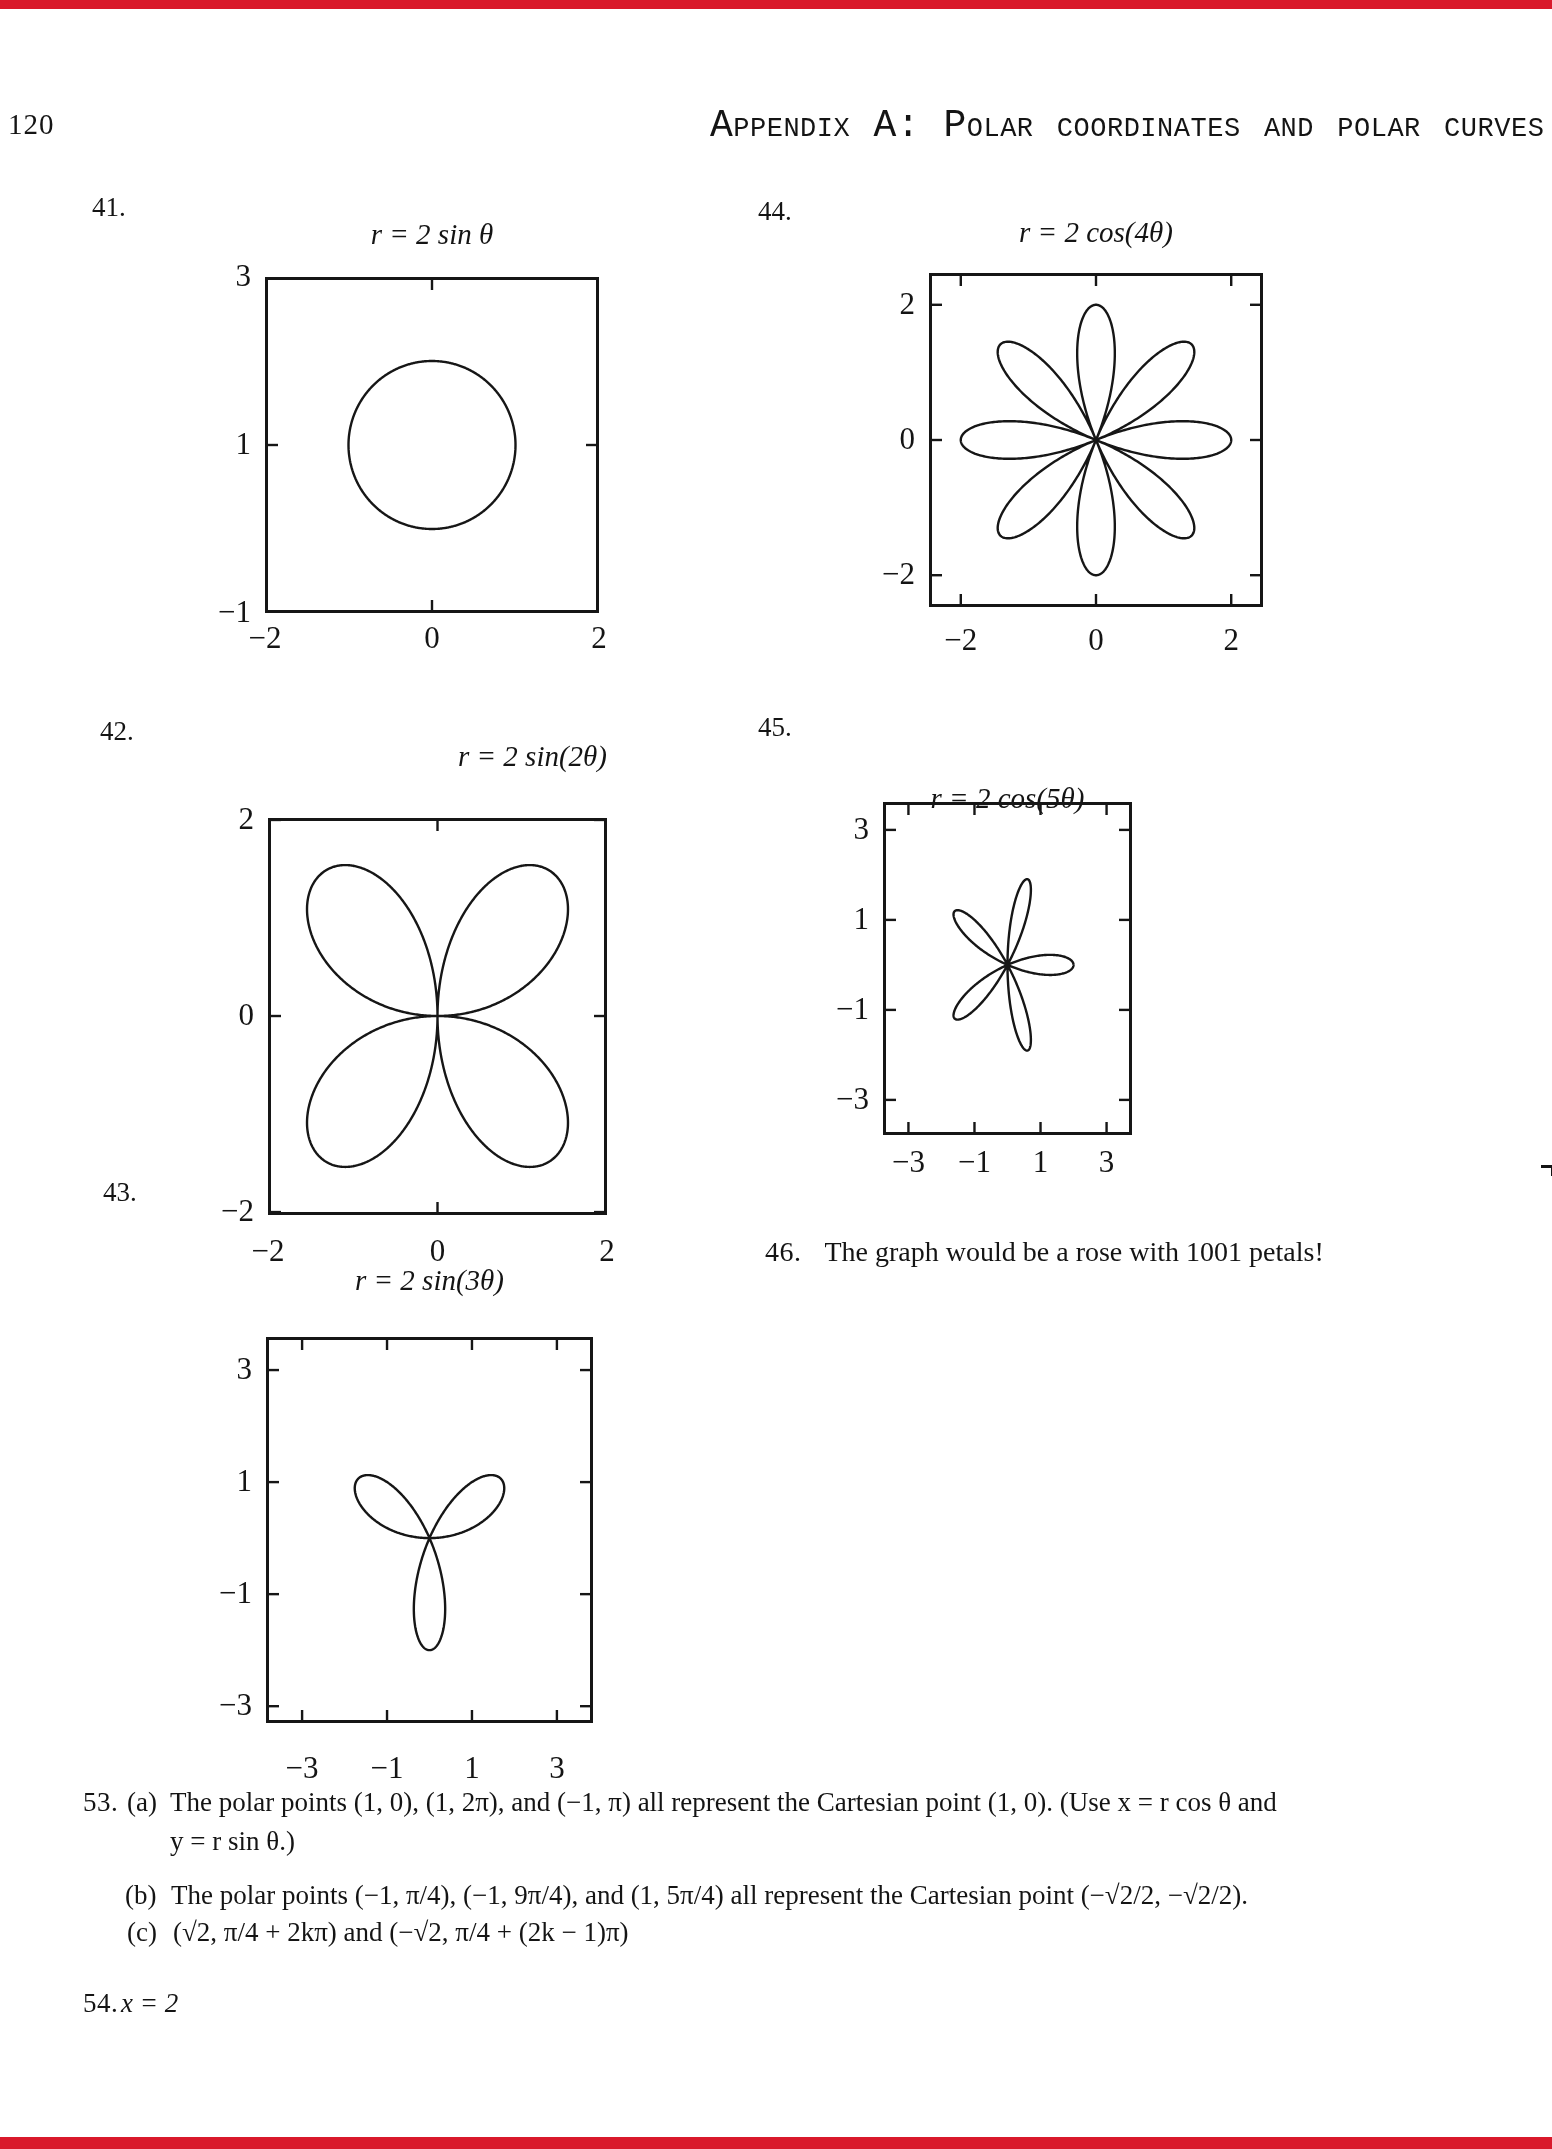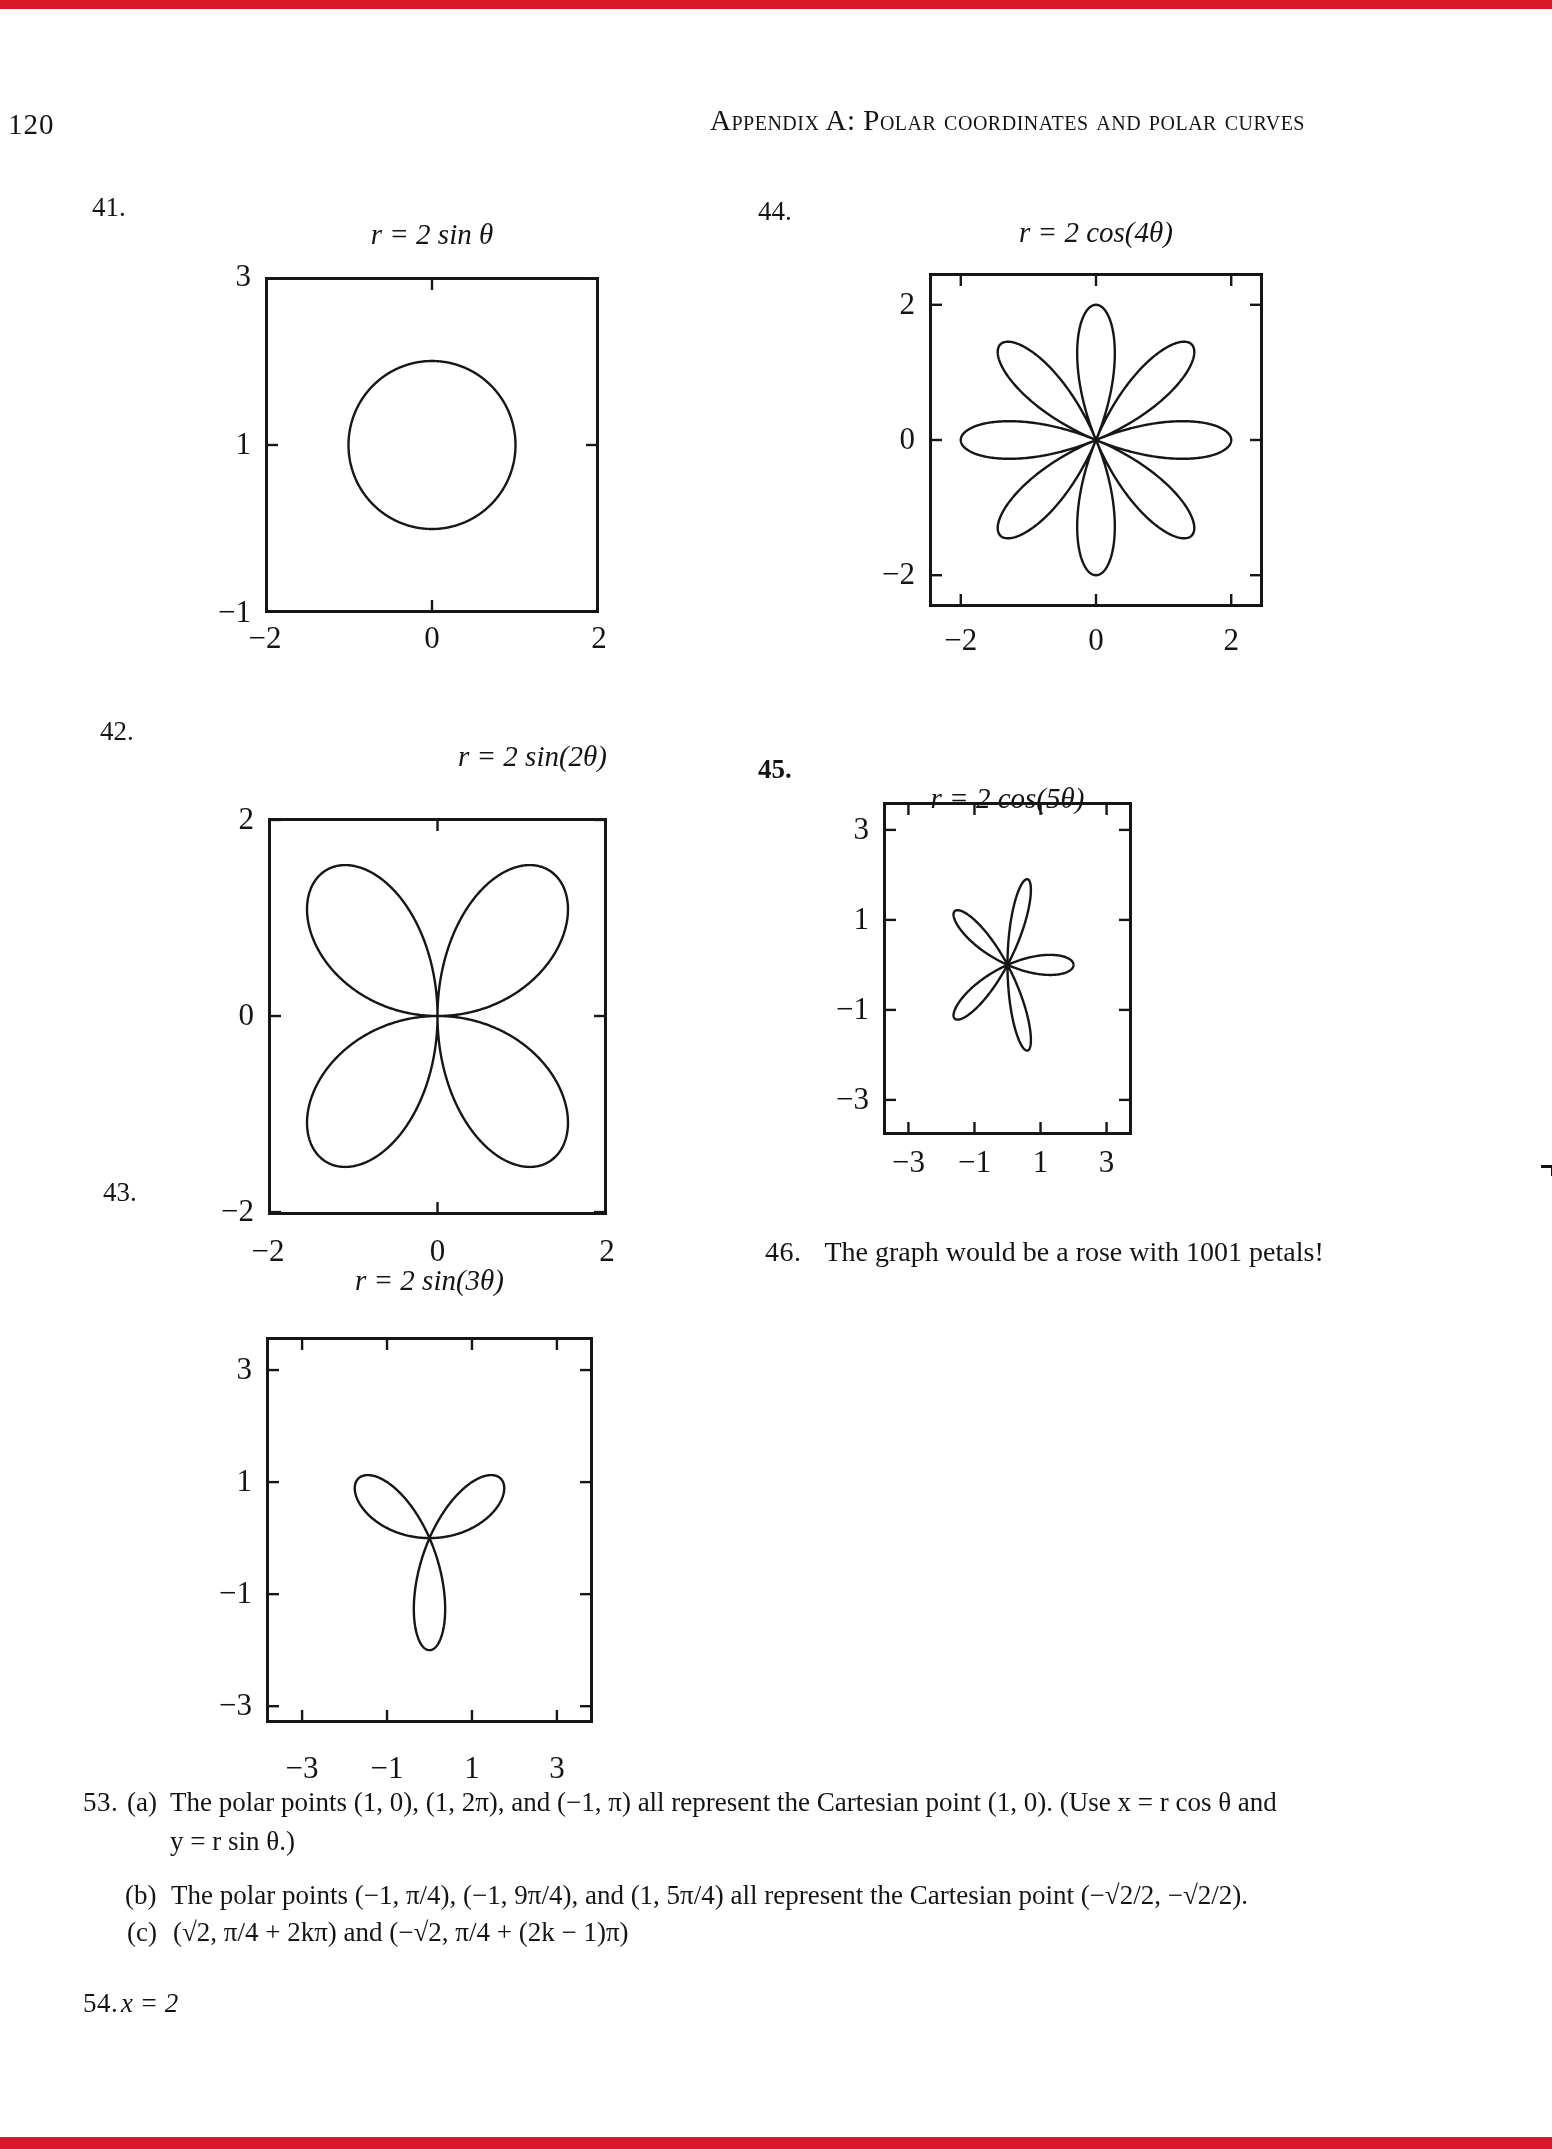--- a/index.html
+++ b/index.html
@@ -5,22 +5,22 @@
   html,body{margin:0;padding:0;}
   body{
     width:1552px;height:2149px;position:relative;background:#ffffff;
     font-family:"Liberation Serif", serif;color:#141414;overflow:hidden;
   }
   .edge-bar{position:absolute;left:0;width:1552px;background:#d9192b;}
   #edge-top{top:0;height:9px;}
   #edge-bottom{top:2137px;height:12px;}
   #page-number{position:absolute;left:8px;top:108px;font-size:29px;letter-spacing:1px;}
   #header-title{
-    position:absolute;left:710px;top:104px;font-size:29px;
-    font-variant:small-caps;letter-spacing:0.5px;white-space:nowrap;
+    position:absolute;left:710px;top:104px;font-size:38px;
+    font-variant:small-caps;letter-spacing:0.5px;white-space:nowrap;font-family:Liberation Mono, monospace;
   }
   .plot-number{position:absolute;font-size:27px;font-weight:500;}
   .plot-title{position:absolute;text-align:center;font-size:29px;font-style:italic;white-space:nowrap;font-family:Liberation Serif, serif;}
   .plot-box{position:absolute;}
   .tick-label{position:absolute;font-size:31px;font-weight:500;white-space:nowrap;}
   .tick-label.y{text-align:right;width:70px;}
   .tick-label.x{text-align:center;width:80px;}
   .solution{position:absolute;font-size:27px;white-space:nowrap;}
   .sol-num{letter-spacing:0.5px;}
   #corner-mark{
@@ -106,21 +106,21 @@
       <line x1="339" y1="2" x2="339" y2="13"></line>
       <line x1="339" y1="395" x2="339" y2="384"></line>
       <line x1="2" y1="394.05925925925925" x2="13" y2="394.05925925925925"></line>
       <line x1="337" y1="394.05925925925925" x2="326" y2="394.05925925925925"></line>
       <line x1="2" y1="198.00987654320988" x2="13" y2="198.00987654320988"></line>
       <line x1="337" y1="198.00987654320988" x2="326" y2="198.00987654320988"></line>
       <line x1="2" y1="1.9604938271604955" x2="13" y2="1.9604938271604955"></line>
       <line x1="337" y1="1.9604938271604955" x2="326" y2="1.9604938271604955"></line>
       <path d="M169.50 198.01L170.98 198.00L172.46 197.98L173.94 197.94L175.41 197.89L176.89 197.82L178.37 197.74L179.84 197.64L181.32 197.53L182.79 197.41L184.26 197.26L185.73 197.11L187.19 196.94L188.66 196.75L190.12 196.55L191.58 196.34L193.03 196.11L194.48 195.86L195.93 195.60L197.38 195.33L198.82 195.04L200.26 194.74L201.69 194.42L203.12 194.09L204.55 193.75L205.97 193.39L207.38 193.02L208.79 192.63L210.20 192.23L211.60 191.82L212.99 191.39L214.38 190.94L215.77 190.49L217.14 190.02L218.51 189.54L219.88 189.04L221.23 188.53L222.58 188.01L223.93 187.48L225.26 186.93L226.59 186.37L227.91 185.79L229.23 185.21L230.53 184.61L231.83 184.00L233.12 183.37L234.40 182.74L235.67 182.09L236.94 181.43L238.19 180.76L239.44 180.08L240.67 179.38L241.90 178.68L243.12 177.96L244.33 177.23L245.52 176.49L246.71 175.74L247.89 174.98L249.06 174.21L250.22 173.43L251.36 172.64L252.50 171.84L253.62 171.03L254.74 170.20L255.84 169.37L256.93 168.53L258.01 167.68L259.08 166.83L260.14 165.96L261.19 165.08L262.22 164.20L263.24 163.30L264.25 162.40L265.25 161.49L266.24 160.57L267.21 159.65L268.17 158.71L269.12 157.77L270.05 156.83L270.97 155.87L271.88 154.91L272.78 153.94L273.66 152.97L274.53 151.99L275.38 151.00L276.23 150.01L277.06 149.01L277.87 148.00L278.67 146.99L279.46 145.98L280.23 144.96L280.99 143.94L281.74 142.91L282.47 141.87L283.18 140.84L283.89 139.80L284.57 138.75L285.25 137.70L285.91 136.65L286.55 135.60L287.18 134.54L287.79 133.48L288.39 132.42L288.98 131.35L289.55 130.29L290.11 129.22L290.65 128.15L291.17 127.08L291.68 126.00L292.18 124.93L292.66 123.86L293.12 122.78L293.57 121.71L294.01 120.63L294.43 119.56L294.83 118.48L295.22 117.41L295.60 116.33L295.95 115.26L296.30 114.19L296.63 113.12L296.94 112.05L297.23 110.98L297.52 109.92L297.78 108.86L298.03 107.80L298.27 106.74L298.49 105.68L298.70 104.63L298.89 103.59L299.06 102.54L299.22 101.50L299.36 100.47L299.49 99.43L299.61 98.40L299.71 97.38L299.79 96.36L299.86 95.35L299.91 94.34L299.95 93.34L299.97 92.34L299.98 91.35L299.97 90.37L299.95 89.39L299.92 88.41L299.87 87.45L299.80 86.49L299.72 85.54L299.62 84.59L299.52 83.66L299.39 82.73L299.25 81.81L299.10 80.90L298.93 79.99L298.75 79.09L298.56 78.21L298.35 77.33L298.12 76.46L297.89 75.60L297.64 74.75L297.37 73.91L297.09 73.07L296.80 72.25L296.50 71.44L296.18 70.64L295.85 69.85L295.50 69.07L295.14 68.30L294.77 67.55L294.39 66.80L293.99 66.06L293.58 65.34L293.16 64.63L292.73 63.93L292.28 63.24L291.82 62.57L291.35 61.91L290.87 61.26L290.38 60.62L289.87 59.99L289.35 59.38L288.83 58.78L288.29 58.20L287.73 57.63L287.17 57.07L286.60 56.53L286.02 56.00L285.42 55.48L284.82 54.98L284.20 54.49L283.58 54.02L282.94 53.56L282.30 53.11L281.64 52.69L280.98 52.27L280.30 51.87L279.62 51.49L278.93 51.12L278.23 50.77L277.52 50.43L276.80 50.11L276.07 49.80L275.33 49.51L274.59 49.24L273.84 48.98L273.08 48.74L272.31 48.51L271.54 48.30L270.75 48.11L269.97 47.93L269.17 47.77L268.37 47.63L267.56 47.50L266.74 47.39L265.92 47.30L265.09 47.22L264.25 47.17L263.41 47.12L262.57 47.10L261.71 47.09L260.86 47.10L260.00 47.13L259.13 47.17L258.26 47.23L257.38 47.31L256.50 47.41L255.62 47.52L254.73 47.65L253.84 47.80L252.94 47.97L252.04 48.16L251.14 48.36L250.23 48.58L249.32 48.81L248.41 49.07L247.50 49.34L246.58 49.63L245.66 49.94L244.74 50.27L243.82 50.61L242.90 50.97L241.97 51.35L241.04 51.75L240.12 52.16L239.19 52.60L238.26 53.05L237.33 53.51L236.40 54.00L235.47 54.50L234.54 55.02L233.61 55.56L232.68 56.12L231.75 56.69L230.83 57.28L229.90 57.89L228.98 58.51L228.05 59.16L227.13 59.82L226.21 60.49L225.29 61.19L224.37 61.90L223.46 62.63L222.55 63.37L221.64 64.13L220.73 64.91L219.83 65.71L218.93 66.52L218.03 67.35L217.14 68.19L216.25 69.06L215.37 69.93L214.49 70.83L213.61 71.74L212.74 72.67L211.87 73.61L211.00 74.57L210.15 75.54L209.29 76.53L208.44 77.54L207.60 78.56L206.76 79.59L205.93 80.64L205.11 81.71L204.29 82.79L203.47 83.89L202.67 85.00L201.87 86.12L201.07 87.26L200.29 88.41L199.51 89.58L198.73 90.77L197.97 91.96L197.21 93.17L196.46 94.39L195.72 95.63L194.98 96.88L194.26 98.14L193.54 99.42L192.83 100.71L192.13 102.01L191.43 103.33L190.75 104.65L190.08 105.99L189.41 107.34L188.75 108.70L188.10 110.08L187.46 111.46L186.83 112.86L186.21 114.27L185.60 115.69L185.00 117.12L184.41 118.56L183.83 120.01L183.26 121.47L182.70 122.95L182.15 124.43L181.62 125.92L181.09 127.42L180.57 128.93L180.06 130.45L179.57 131.98L179.08 133.51L178.61 135.06L178.15 136.61L177.69 138.17L177.25 139.74L176.82 141.32L176.41 142.91L176.00 144.50L175.61 146.10L175.23 147.70L174.86 149.32L174.50 150.93L174.15 152.56L173.82 154.19L173.49 155.83L173.18 157.47L172.89 159.12L172.60 160.77L172.33 162.43L172.07 164.10L171.82 165.76L171.58 167.44L171.36 169.11L171.15 170.79L170.95 172.48L170.76 174.16L170.59 175.85L170.43 177.55L170.28 179.24L170.14 180.94L170.02 182.64L169.91 184.34L169.82 186.05L169.73 187.75L169.66 189.46L169.60 191.17L169.56 192.88L169.53 194.59L169.51 196.30L169.50 198.01L169.51 199.72L169.53 201.43L169.56 203.14L169.60 204.85L169.66 206.56L169.73 208.27L169.82 209.97L169.91 211.68L170.02 213.38L170.14 215.08L170.28 216.78L170.43 218.47L170.59 220.17L170.76 221.86L170.95 223.54L171.15 225.23L171.36 226.91L171.58 228.58L171.82 230.26L172.07 231.92L172.33 233.59L172.60 235.25L172.89 236.90L173.18 238.55L173.49 240.19L173.82 241.83L174.15 243.46L174.50 245.08L174.86 246.70L175.23 248.32L175.61 249.92L176.00 251.52L176.41 253.11L176.82 254.70L177.25 256.28L177.69 257.85L178.15 259.41L178.61 260.96L179.08 262.51L179.57 264.04L180.06 265.57L180.57 267.09L181.09 268.60L181.62 270.10L182.15 271.59L182.70 273.07L183.26 274.55L183.83 276.01L184.41 277.46L185.00 278.90L185.60 280.33L186.21 281.75L186.83 283.16L187.46 284.56L188.10 285.94L188.75 287.32L189.41 288.68L190.08 290.03L190.75 291.37L191.43 292.69L192.13 294.01L192.83 295.31L193.54 296.60L194.26 297.88L194.98 299.14L195.72 300.39L196.46 301.63L197.21 302.85L197.97 304.06L198.73 305.25L199.51 306.44L200.29 307.60L201.07 308.76L201.87 309.90L202.67 311.02L203.47 312.13L204.29 313.23L205.11 314.31L205.93 315.38L206.76 316.43L207.60 317.46L208.44 318.48L209.29 319.49L210.15 320.48L211.00 321.45L211.87 322.41L212.74 323.35L213.61 324.28L214.49 325.19L215.37 326.09L216.25 326.96L217.14 327.83L218.03 328.67L218.93 329.50L219.83 330.31L220.73 331.11L221.64 331.89L222.55 332.65L223.46 333.39L224.37 334.12L225.29 334.83L226.21 335.53L227.13 336.20L228.05 336.86L228.98 337.51L229.90 338.13L230.83 338.74L231.75 339.33L232.68 339.90L233.61 340.46L234.54 341.00L235.47 341.52L236.40 342.02L237.33 342.51L238.26 342.97L239.19 343.42L240.12 343.86L241.04 344.27L241.97 344.67L242.90 345.05L243.82 345.41L244.74 345.75L245.66 346.08L246.58 346.39L247.50 346.68L248.41 346.95L249.32 347.21L250.23 347.44L251.14 347.66L252.04 347.86L252.94 348.05L253.84 348.22L254.73 348.36L255.62 348.50L256.50 348.61L257.38 348.71L258.26 348.79L259.13 348.85L260.00 348.89L260.86 348.92L261.71 348.93L262.57 348.92L263.41 348.90L264.25 348.85L265.09 348.80L265.92 348.72L266.74 348.63L267.56 348.52L268.37 348.39L269.17 348.25L269.97 348.09L270.75 347.91L271.54 347.72L272.31 347.51L273.08 347.28L273.84 347.04L274.59 346.78L275.33 346.51L276.07 346.22L276.80 345.91L277.52 345.59L278.23 345.25L278.93 344.90L279.62 344.53L280.30 344.15L280.98 343.75L281.64 343.33L282.30 342.90L282.94 342.46L283.58 342.00L284.20 341.53L284.82 341.04L285.42 340.54L286.02 340.02L286.60 339.49L287.17 338.95L287.73 338.39L288.29 337.82L288.83 337.24L289.35 336.64L289.87 336.03L290.38 335.40L290.87 334.76L291.35 334.11L291.82 333.45L292.28 332.78L292.73 332.09L293.16 331.39L293.58 330.68L293.99 329.95L294.39 329.22L294.77 328.47L295.14 327.72L295.50 326.95L295.85 326.17L296.18 325.38L296.50 324.58L296.80 323.77L297.09 322.94L297.37 322.11L297.64 321.27L297.89 320.42L298.12 319.56L298.35 318.69L298.56 317.81L298.75 316.93L298.93 316.03L299.10 315.12L299.25 314.21L299.39 313.29L299.52 312.36L299.62 311.42L299.72 310.48L299.80 309.53L299.87 308.57L299.92 307.60L299.95 306.63L299.97 305.65L299.98 304.67L299.97 303.68L299.95 302.68L299.91 301.68L299.86 300.67L299.79 299.66L299.71 298.64L299.61 297.61L299.49 296.59L299.36 295.55L299.22 294.52L299.06 293.48L298.89 292.43L298.70 291.39L298.49 290.33L298.27 289.28L298.03 288.22L297.78 287.16L297.52 286.10L297.23 285.04L296.94 283.97L296.63 282.90L296.30 281.83L295.95 280.76L295.60 279.69L295.22 278.61L294.83 277.54L294.43 276.46L294.01 275.39L293.57 274.31L293.12 273.24L292.66 272.16L292.18 271.09L291.68 270.02L291.17 268.94L290.65 267.87L290.11 266.80L289.55 265.73L288.98 264.67L288.39 263.60L287.79 262.54L287.18 261.48L286.55 260.42L285.91 259.37L285.25 258.32L284.57 257.27L283.89 256.22L283.18 255.18L282.47 254.15L281.74 253.11L280.99 252.08L280.23 251.06L279.46 250.04L278.67 249.03L277.87 248.02L277.06 247.01L276.23 246.01L275.38 245.02L274.53 244.03L273.66 243.05L272.78 242.08L271.88 241.11L270.97 240.15L270.05 239.19L269.12 238.25L268.17 237.31L267.21 236.37L266.24 235.45L265.25 234.53L264.25 233.62L263.24 232.72L262.22 231.82L261.19 230.94L260.14 230.06L259.08 229.19L258.01 228.34L256.93 227.49L255.84 226.65L254.74 225.82L253.62 224.99L252.50 224.18L251.36 223.38L250.22 222.59L249.06 221.81L247.89 221.04L246.71 220.28L245.52 219.53L244.33 218.79L243.12 218.06L241.90 217.34L240.67 216.64L239.44 215.94L238.19 215.26L236.94 214.59L235.67 213.93L234.40 213.28L233.12 212.65L231.83 212.02L230.53 211.41L229.23 210.81L227.91 210.23L226.59 209.65L225.26 209.09L223.93 208.54L222.58 208.01L221.23 207.49L219.88 206.98L218.51 206.48L217.14 206.00L215.77 205.53L214.38 205.07L212.99 204.63L211.60 204.20L210.20 203.79L208.79 203.39L207.38 203.00L205.97 202.63L204.55 202.27L203.12 201.93L201.69 201.60L200.26 201.28L198.82 200.98L197.38 200.69L195.93 200.42L194.48 200.16L193.03 199.91L191.58 199.68L190.12 199.47L188.66 199.27L187.19 199.08L185.73 198.91L184.26 198.76L182.79 198.61L181.32 198.49L179.84 198.38L178.37 198.28L176.89 198.20L175.41 198.13L173.94 198.08L172.46 198.04L170.98 198.02L169.50 198.01L168.02 198.02L166.54 198.04L165.06 198.08L163.59 198.13L162.11 198.20L160.63 198.28L159.16 198.38L157.68 198.49L156.21 198.61L154.74 198.76L153.27 198.91L151.81 199.08L150.34 199.27L148.88 199.47L147.42 199.68L145.97 199.91L144.52 200.16L143.07 200.42L141.62 200.69L140.18 200.98L138.74 201.28L137.31 201.60L135.88 201.93L134.45 202.27L133.03 202.63L131.62 203.00L130.21 203.39L128.80 203.79L127.40 204.20L126.01 204.63L124.62 205.07L123.23 205.53L121.86 206.00L120.49 206.48L119.12 206.98L117.77 207.49L116.42 208.01L115.07 208.54L113.74 209.09L112.41 209.65L111.09 210.23L109.77 210.81L108.47 211.41L107.17 212.02L105.88 212.65L104.60 213.28L103.33 213.93L102.06 214.59L100.81 215.26L99.56 215.94L98.33 216.64L97.10 217.34L95.88 218.06L94.67 218.79L93.48 219.53L92.29 220.28L91.11 221.04L89.94 221.81L88.78 222.59L87.64 223.38L86.50 224.18L85.38 224.99L84.26 225.82L83.16 226.65L82.07 227.49L80.99 228.34L79.92 229.19L78.86 230.06L77.81 230.94L76.78 231.82L75.76 232.72L74.75 233.62L73.75 234.53L72.76 235.45L71.79 236.37L70.83 237.31L69.88 238.25L68.95 239.19L68.03 240.15L67.12 241.11L66.22 242.08L65.34 243.05L64.47 244.03L63.62 245.02L62.77 246.01L61.94 247.01L61.13 248.02L60.33 249.03L59.54 250.04L58.77 251.06L58.01 252.08L57.26 253.11L56.53 254.15L55.82 255.18L55.11 256.22L54.43 257.27L53.75 258.32L53.09 259.37L52.45 260.42L51.82 261.48L51.21 262.54L50.61 263.60L50.02 264.67L49.45 265.73L48.89 266.80L48.35 267.87L47.83 268.94L47.32 270.02L46.82 271.09L46.34 272.16L45.88 273.24L45.43 274.31L44.99 275.39L44.57 276.46L44.17 277.54L43.78 278.61L43.40 279.69L43.05 280.76L42.70 281.83L42.37 282.90L42.06 283.97L41.77 285.04L41.48 286.10L41.22 287.16L40.97 288.22L40.73 289.28L40.51 290.33L40.30 291.39L40.11 292.43L39.94 293.48L39.78 294.52L39.64 295.55L39.51 296.59L39.39 297.61L39.29 298.64L39.21 299.66L39.14 300.67L39.09 301.68L39.05 302.68L39.03 303.68L39.02 304.67L39.03 305.65L39.05 306.63L39.08 307.60L39.13 308.57L39.20 309.53L39.28 310.48L39.38 311.42L39.48 312.36L39.61 313.29L39.75 314.21L39.90 315.12L40.07 316.03L40.25 316.93L40.44 317.81L40.65 318.69L40.88 319.56L41.11 320.42L41.36 321.27L41.63 322.11L41.91 322.94L42.20 323.77L42.50 324.58L42.82 325.38L43.15 326.17L43.50 326.95L43.86 327.72L44.23 328.47L44.61 329.22L45.01 329.95L45.42 330.68L45.84 331.39L46.27 332.09L46.72 332.78L47.18 333.45L47.65 334.11L48.13 334.76L48.62 335.40L49.13 336.03L49.65 336.64L50.17 337.24L50.71 337.82L51.27 338.39L51.83 338.95L52.40 339.49L52.98 340.02L53.58 340.54L54.18 341.04L54.80 341.53L55.42 342.00L56.06 342.46L56.70 342.90L57.36 343.33L58.02 343.75L58.70 344.15L59.38 344.53L60.07 344.90L60.77 345.25L61.48 345.59L62.20 345.91L62.93 346.22L63.67 346.51L64.41 346.78L65.16 347.04L65.92 347.28L66.69 347.51L67.46 347.72L68.25 347.91L69.03 348.09L69.83 348.25L70.63 348.39L71.44 348.52L72.26 348.63L73.08 348.72L73.91 348.80L74.75 348.85L75.59 348.90L76.43 348.92L77.29 348.93L78.14 348.92L79.00 348.89L79.87 348.85L80.74 348.79L81.62 348.71L82.50 348.61L83.38 348.50L84.27 348.36L85.16 348.22L86.06 348.05L86.96 347.86L87.86 347.66L88.77 347.44L89.68 347.21L90.59 346.95L91.50 346.68L92.42 346.39L93.34 346.08L94.26 345.75L95.18 345.41L96.10 345.05L97.03 344.67L97.96 344.27L98.88 343.86L99.81 343.42L100.74 342.97L101.67 342.51L102.60 342.02L103.53 341.52L104.46 341.00L105.39 340.46L106.32 339.90L107.25 339.33L108.17 338.74L109.10 338.13L110.02 337.51L110.95 336.86L111.87 336.20L112.79 335.53L113.71 334.83L114.63 334.12L115.54 333.39L116.45 332.65L117.36 331.89L118.27 331.11L119.17 330.31L120.07 329.50L120.97 328.67L121.86 327.83L122.75 326.96L123.63 326.09L124.51 325.19L125.39 324.28L126.26 323.35L127.13 322.41L128.00 321.45L128.85 320.48L129.71 319.49L130.56 318.48L131.40 317.46L132.24 316.43L133.07 315.38L133.89 314.31L134.71 313.23L135.53 312.13L136.33 311.02L137.13 309.90L137.93 308.76L138.71 307.60L139.49 306.44L140.27 305.25L141.03 304.06L141.79 302.85L142.54 301.63L143.28 300.39L144.02 299.14L144.74 297.88L145.46 296.60L146.17 295.31L146.87 294.01L147.57 292.69L148.25 291.37L148.92 290.03L149.59 288.68L150.25 287.32L150.90 285.94L151.54 284.56L152.17 283.16L152.79 281.75L153.40 280.33L154.00 278.90L154.59 277.46L155.17 276.01L155.74 274.55L156.30 273.07L156.85 271.59L157.38 270.10L157.91 268.60L158.43 267.09L158.94 265.57L159.43 264.04L159.92 262.51L160.39 260.96L160.85 259.41L161.31 257.85L161.75 256.28L162.18 254.70L162.59 253.11L163.00 251.52L163.39 249.92L163.77 248.32L164.14 246.70L164.50 245.08L164.85 243.46L165.18 241.83L165.51 240.19L165.82 238.55L166.11 236.90L166.40 235.25L166.67 233.59L166.93 231.92L167.18 230.26L167.42 228.58L167.64 226.91L167.85 225.23L168.05 223.54L168.24 221.86L168.41 220.17L168.57 218.47L168.72 216.78L168.86 215.08L168.98 213.38L169.09 211.68L169.18 209.97L169.27 208.27L169.34 206.56L169.40 204.85L169.44 203.14L169.47 201.43L169.49 199.72L169.50 198.01L169.49 196.30L169.47 194.59L169.44 192.88L169.40 191.17L169.34 189.46L169.27 187.75L169.18 186.05L169.09 184.34L168.98 182.64L168.86 180.94L168.72 179.24L168.57 177.55L168.41 175.85L168.24 174.16L168.05 172.48L167.85 170.79L167.64 169.11L167.42 167.44L167.18 165.76L166.93 164.10L166.67 162.43L166.40 160.77L166.11 159.12L165.82 157.47L165.51 155.83L165.18 154.19L164.85 152.56L164.50 150.93L164.14 149.32L163.77 147.70L163.39 146.10L163.00 144.50L162.59 142.91L162.18 141.32L161.75 139.74L161.31 138.17L160.85 136.61L160.39 135.06L159.92 133.51L159.43 131.98L158.94 130.45L158.43 128.93L157.91 127.42L157.38 125.92L156.85 124.43L156.30 122.95L155.74 121.47L155.17 120.01L154.59 118.56L154.00 117.12L153.40 115.69L152.79 114.27L152.17 112.86L151.54 111.46L150.90 110.08L150.25 108.70L149.59 107.34L148.92 105.99L148.25 104.65L147.57 103.33L146.87 102.01L146.17 100.71L145.46 99.42L144.74 98.14L144.02 96.88L143.28 95.63L142.54 94.39L141.79 93.17L141.03 91.96L140.27 90.77L139.49 89.58L138.71 88.41L137.93 87.26L137.13 86.12L136.33 85.00L135.53 83.89L134.71 82.79L133.89 81.71L133.07 80.64L132.24 79.59L131.40 78.56L130.56 77.54L129.71 76.53L128.85 75.54L128.00 74.57L127.13 73.61L126.26 72.67L125.39 71.74L124.51 70.83L123.63 69.93L122.75 69.06L121.86 68.19L120.97 67.35L120.07 66.52L119.17 65.71L118.27 64.91L117.36 64.13L116.45 63.37L115.54 62.63L114.63 61.90L113.71 61.19L112.79 60.49L111.87 59.82L110.95 59.16L110.02 58.51L109.10 57.89L108.17 57.28L107.25 56.69L106.32 56.12L105.39 55.56L104.46 55.02L103.53 54.50L102.60 54.00L101.67 53.51L100.74 53.05L99.81 52.60L98.88 52.16L97.96 51.75L97.03 51.35L96.10 50.97L95.18 50.61L94.26 50.27L93.34 49.94L92.42 49.63L91.50 49.34L90.59 49.07L89.68 48.81L88.77 48.58L87.86 48.36L86.96 48.16L86.06 47.97L85.16 47.80L84.27 47.65L83.38 47.52L82.50 47.41L81.62 47.31L80.74 47.23L79.87 47.17L79.00 47.13L78.14 47.10L77.29 47.09L76.43 47.10L75.59 47.12L74.75 47.17L73.91 47.22L73.08 47.30L72.26 47.39L71.44 47.50L70.63 47.63L69.83 47.77L69.03 47.93L68.25 48.11L67.46 48.30L66.69 48.51L65.92 48.74L65.16 48.98L64.41 49.24L63.67 49.51L62.93 49.80L62.20 50.11L61.48 50.43L60.77 50.77L60.07 51.12L59.38 51.49L58.70 51.87L58.02 52.27L57.36 52.69L56.70 53.11L56.06 53.56L55.42 54.02L54.80 54.49L54.18 54.98L53.58 55.48L52.98 56.00L52.40 56.53L51.83 57.07L51.27 57.63L50.71 58.20L50.17 58.78L49.65 59.38L49.13 59.99L48.62 60.62L48.13 61.26L47.65 61.91L47.18 62.57L46.72 63.24L46.27 63.93L45.84 64.63L45.42 65.34L45.01 66.06L44.61 66.80L44.23 67.55L43.86 68.30L43.50 69.07L43.15 69.85L42.82 70.64L42.50 71.44L42.20 72.25L41.91 73.07L41.63 73.91L41.36 74.75L41.11 75.60L40.88 76.46L40.65 77.33L40.44 78.21L40.25 79.09L40.07 79.99L39.90 80.90L39.75 81.81L39.61 82.73L39.48 83.66L39.38 84.59L39.28 85.54L39.20 86.49L39.13 87.45L39.08 88.41L39.05 89.39L39.03 90.37L39.02 91.35L39.03 92.34L39.05 93.34L39.09 94.34L39.14 95.35L39.21 96.36L39.29 97.38L39.39 98.40L39.51 99.43L39.64 100.47L39.78 101.50L39.94 102.54L40.11 103.59L40.30 104.63L40.51 105.68L40.73 106.74L40.97 107.80L41.22 108.86L41.48 109.92L41.77 110.98L42.06 112.05L42.37 113.12L42.70 114.19L43.05 115.26L43.40 116.33L43.78 117.41L44.17 118.48L44.57 119.56L44.99 120.63L45.43 121.71L45.88 122.78L46.34 123.86L46.82 124.93L47.32 126.00L47.83 127.08L48.35 128.15L48.89 129.22L49.45 130.29L50.02 131.35L50.61 132.42L51.21 133.48L51.82 134.54L52.45 135.60L53.09 136.65L53.75 137.70L54.43 138.75L55.11 139.80L55.82 140.84L56.53 141.87L57.26 142.91L58.01 143.94L58.77 144.96L59.54 145.98L60.33 146.99L61.13 148.00L61.94 149.01L62.77 150.01L63.62 151.00L64.47 151.99L65.34 152.97L66.22 153.94L67.12 154.91L68.03 155.87L68.95 156.83L69.88 157.77L70.83 158.71L71.79 159.65L72.76 160.57L73.75 161.49L74.75 162.40L75.76 163.30L76.78 164.20L77.81 165.08L78.86 165.96L79.92 166.83L80.99 167.68L82.07 168.53L83.16 169.37L84.26 170.20L85.38 171.03L86.50 171.84L87.64 172.64L88.78 173.43L89.94 174.21L91.11 174.98L92.29 175.74L93.48 176.49L94.67 177.23L95.88 177.96L97.10 178.68L98.33 179.38L99.56 180.08L100.81 180.76L102.06 181.43L103.33 182.09L104.60 182.74L105.88 183.37L107.17 184.00L108.47 184.61L109.77 185.21L111.09 185.79L112.41 186.37L113.74 186.93L115.07 187.48L116.42 188.01L117.77 188.53L119.12 189.04L120.49 189.54L121.86 190.02L123.23 190.49L124.62 190.94L126.01 191.39L127.40 191.82L128.80 192.23L130.21 192.63L131.62 193.02L133.03 193.39L134.45 193.75L135.88 194.09L137.31 194.42L138.74 194.74L140.18 195.04L141.62 195.33L143.07 195.60L144.52 195.86L145.97 196.11L147.42 196.34L148.88 196.55L150.34 196.75L151.81 196.94L153.27 197.11L154.74 197.26L156.21 197.41L157.68 197.53L159.16 197.64L160.63 197.74L162.11 197.82L163.59 197.89L165.06 197.94L166.54 197.98L168.02 198.00L169.50 198.01"></path>
     </svg>
-    <div class="plot-number" style="left: 758px; top: 754px; font-weight: bold;">45.</div>
+    <div class="plot-number" style="left: 758px; top: 712px;">45.</div>
     <div class="plot-title" style="left: 883px; top: 746px; width: 249px; margin-top: 36px;">r = 2 cos(5θ)</div>
     <div class="tick-label x" style="left: 868.428px; top: 1144px;">−3</div>
     <div class="tick-label x" style="left: 934.476px; top: 1144px;">−1</div>
     <div class="tick-label x" style="left: 1000.52px; top: 1144px;">1</div>
     <div class="tick-label x" style="left: 1066.57px; top: 1144px;">3</div>
     <div class="tick-label y" style="left: 799px; top: 1080.9px;">−3</div>
     <div class="tick-label y" style="left: 799px; top: 990.9px;">−1</div>
     <div class="tick-label y" style="left: 799px; top: 900.9px;">1</div>
     <div class="tick-label y" style="left: 799px; top: 810.9px;">3</div>
     <svg width="249" height="333" viewBox="0 0 249 333" class="plot-box" style="left: 883px; top: 802px;">

